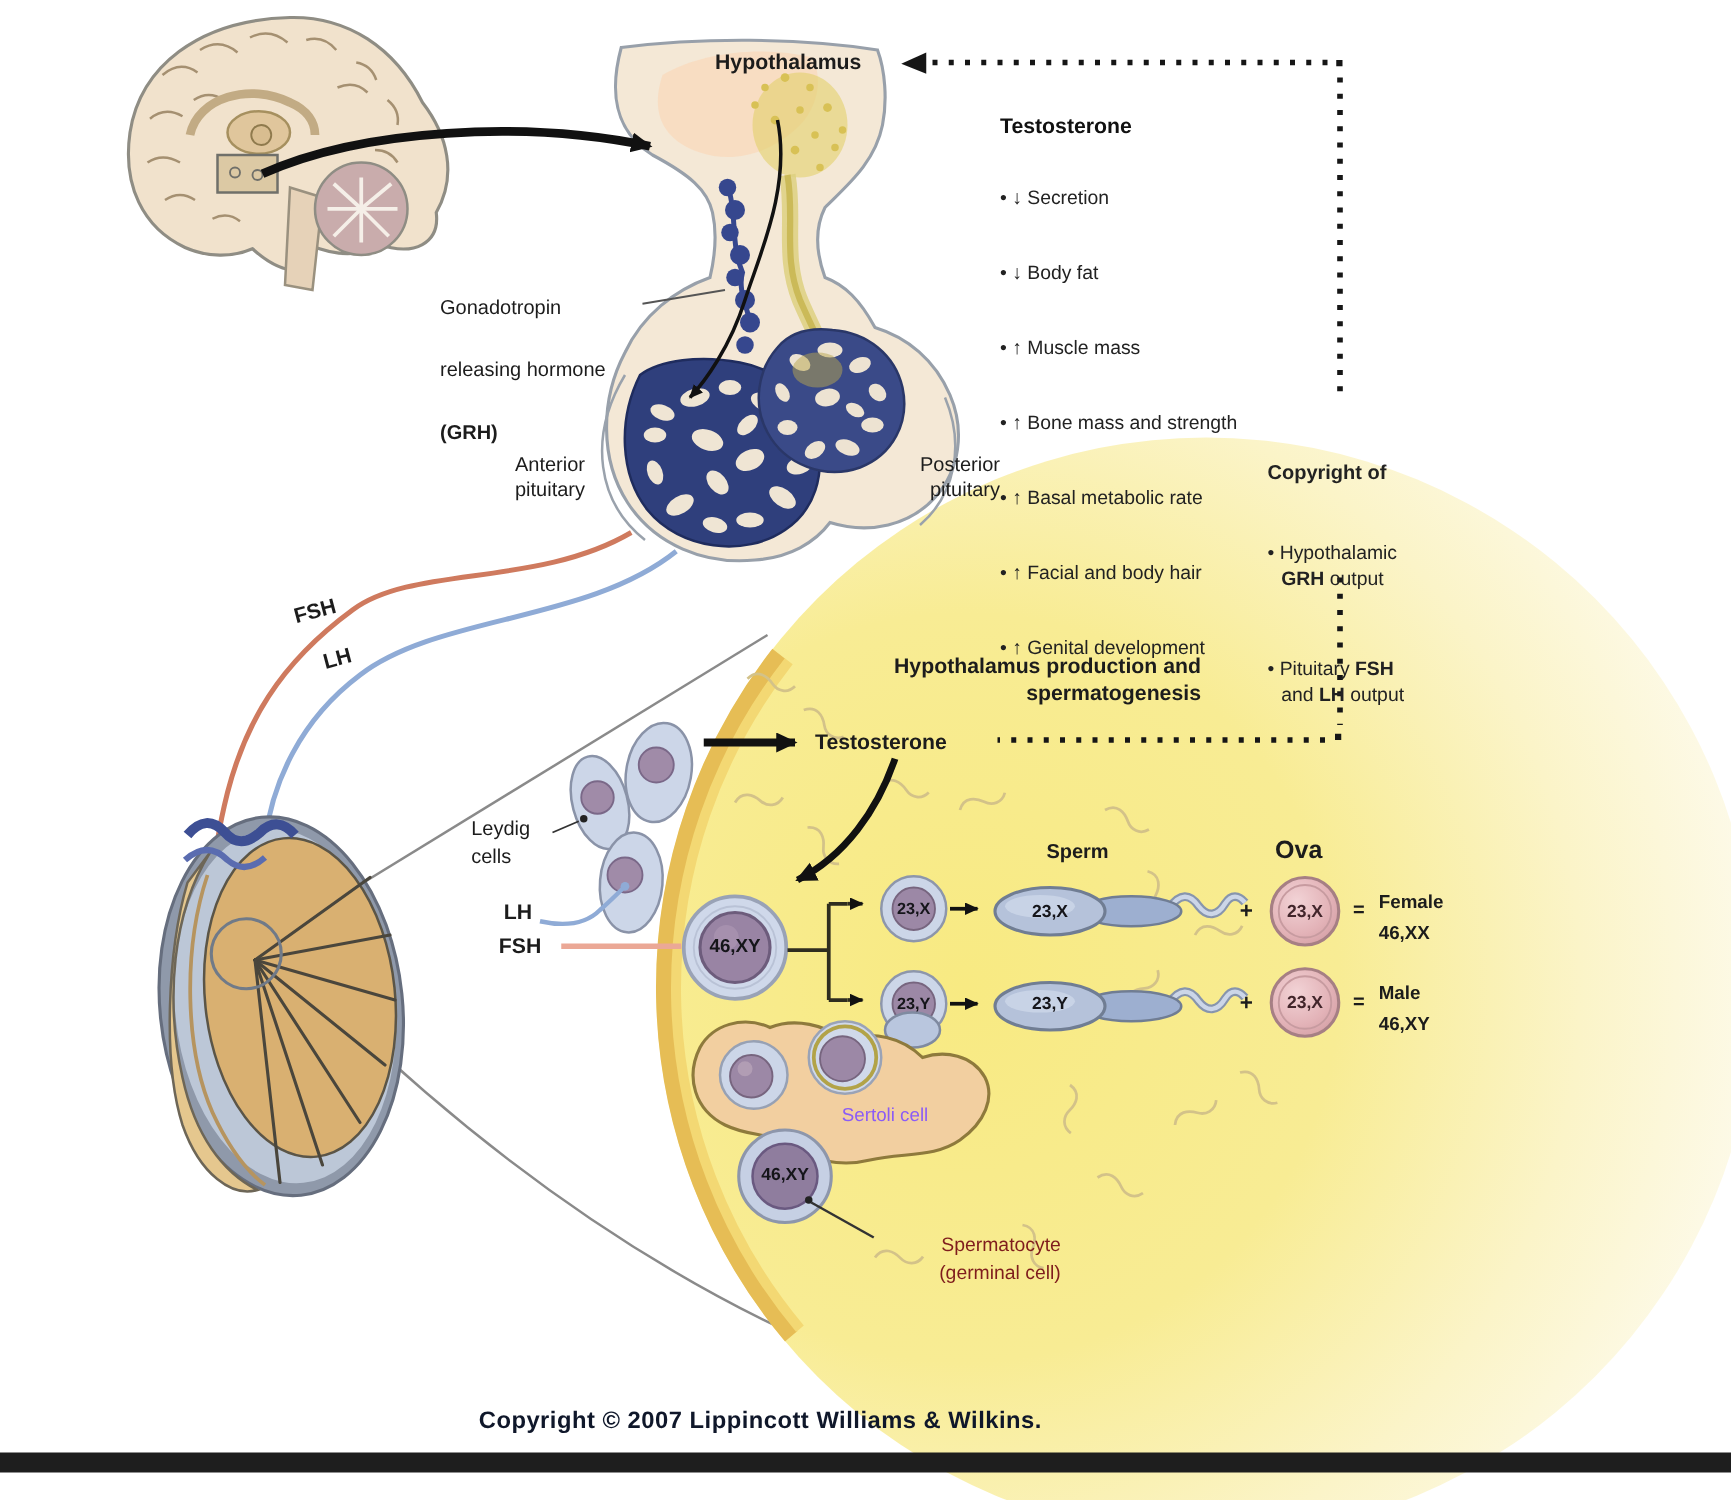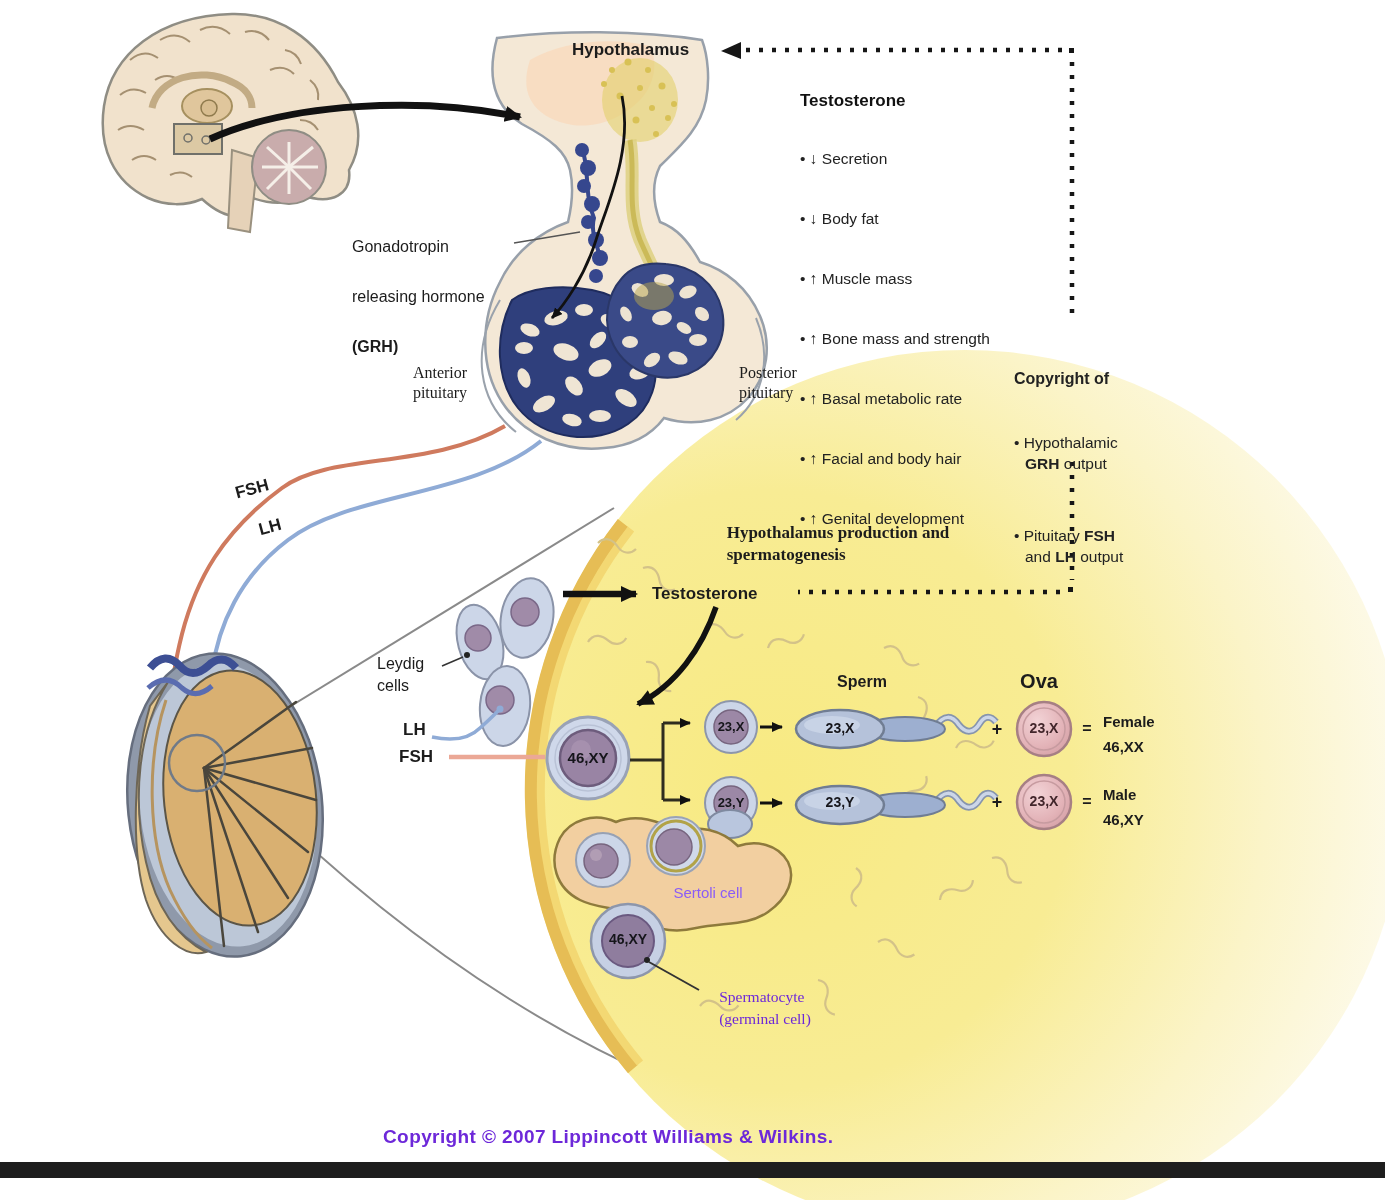--- a/index.html
+++ b/index.html
@@ -3,28 +3,28 @@
 <meta charset="utf-8">
 <style>
   html,body{margin:0;padding:0;background:#fff;}
   #canvas{position:relative;width:1385px;height:1200px;background:#ffffff;overflow:hidden;
           font-family:"Liberation Sans",sans-serif;}
   svg{position:absolute;left:0;top:0;}
   .lbl{position:absolute;color:#1c1c1c;white-space:pre-line;line-height:1.25;
        font-family:"Liberation Sans",sans-serif;}
   .b{font-weight:bold;}
   .c{transform:translate(-50%,-50%);text-align:left;}
-  .cx{transform:translateX(-50%);text-align:left;font-family:Liberation Serif, serif;}
+  .cx{transform:translateX(-50%);text-align:right;}
   .list{font-size:15.5px;line-height:30px;color:#222;}
   .list .hdr{font-size:17px;font-weight:bold;color:#111;line-height:26px;}
   .inh{font-size:15.5px;line-height:21px;color:#222;white-space:pre-wrap;}
   .inh .hdr{font-size:16px;font-weight:bold;line-height:22px;}
   .ind{padding-left:11px;}
   .rot{transform:translate(-50%,-50%) rotate(-15deg);font-weight:bold;font-size:17px;}
-  .copyright{font-size:19px;font-weight:bold;color:#6d28d9;letter-spacing:.4px;white-space:pre;}
+  .copyright{font-size:19px;font-weight:bold;color:#0f172a;letter-spacing:.4px;white-space:pre;}
   .bottombar{position:absolute;left:0;top:1162px;width:1385px;height:16px;background:#1e1e1e;}
 </style>
 </head>
 <body>
 
 <div id="canvas">
 
 <svg width="1385" height="1200" viewBox="0 0 1385 1200">
   <defs>
     <radialGradient id="yg" cx="0.28" cy="0.5" r="0.85">
@@ -377,20 +377,20 @@
 <div class="lbl c b" style="left:1087px;top:729px;font-size:16px;">=</div>
 <div class="lbl c b" style="left:1087px;top:802px;font-size:16px;">=</div>
 
 <div class="lbl b" style="left:1103px;top:709px;font-size:15px;line-height:25px;">Female
 46,XX</div>
 <div class="lbl b" style="left:1103px;top:782px;font-size:15px;line-height:25px;">Male
 46,XY</div>
 
 <div class="lbl c" style="left:708px;top:893px;font-size:15px;color:#8b5cf6;">Sertoli cell</div>
 <div class="lbl c b" style="left:628px;top:940px;font-size:14px;color:#15151a;">46,XY</div>
-<div class="lbl cx" style="left:765px;top:986px;font-size:15.5px;line-height:22px;color:#6d28d9;">Spermatocyte
+<div class="lbl cx" style="left:800px;top:986px;font-size:15.5px;line-height:22px;color:#7f1d1d;">Spermatocyte
 (germinal cell)</div>
 
 <div class="lbl copyright" style="left:383px;top:1125px;">Copyright © 2007 Lippincott Williams &amp; Wilkins.</div>
 
 <div class="bottombar"></div>
 
 </div>
 
 </body></html>

